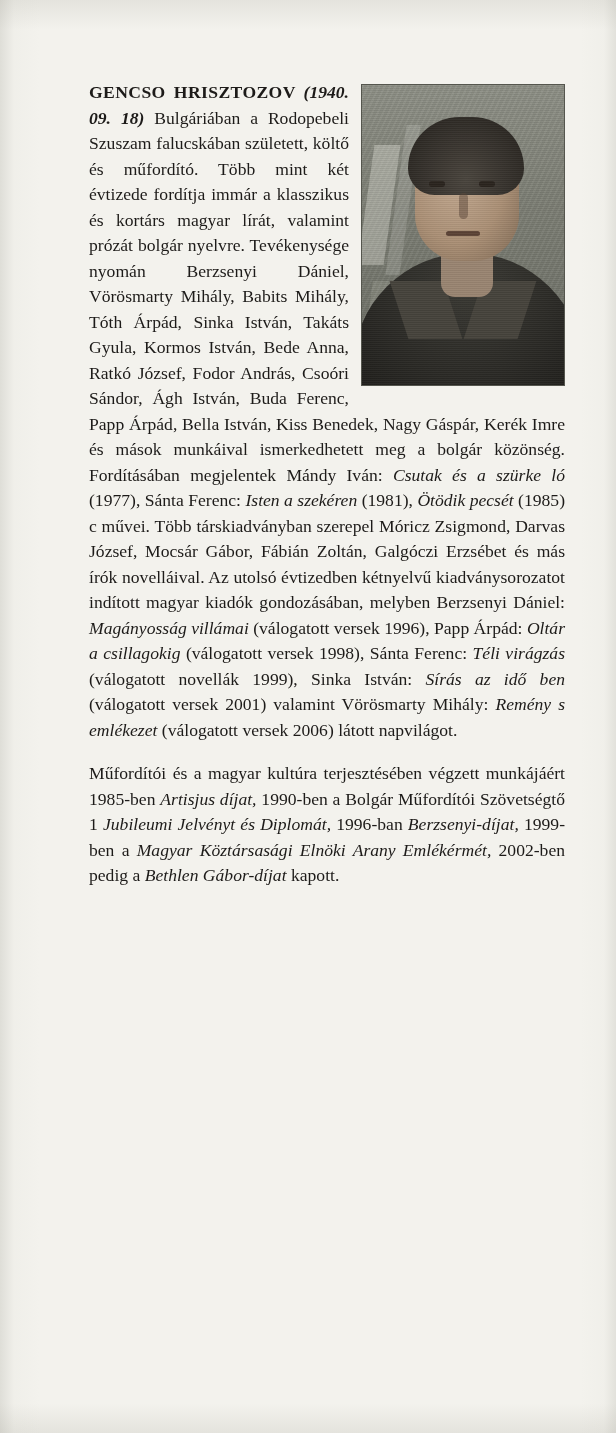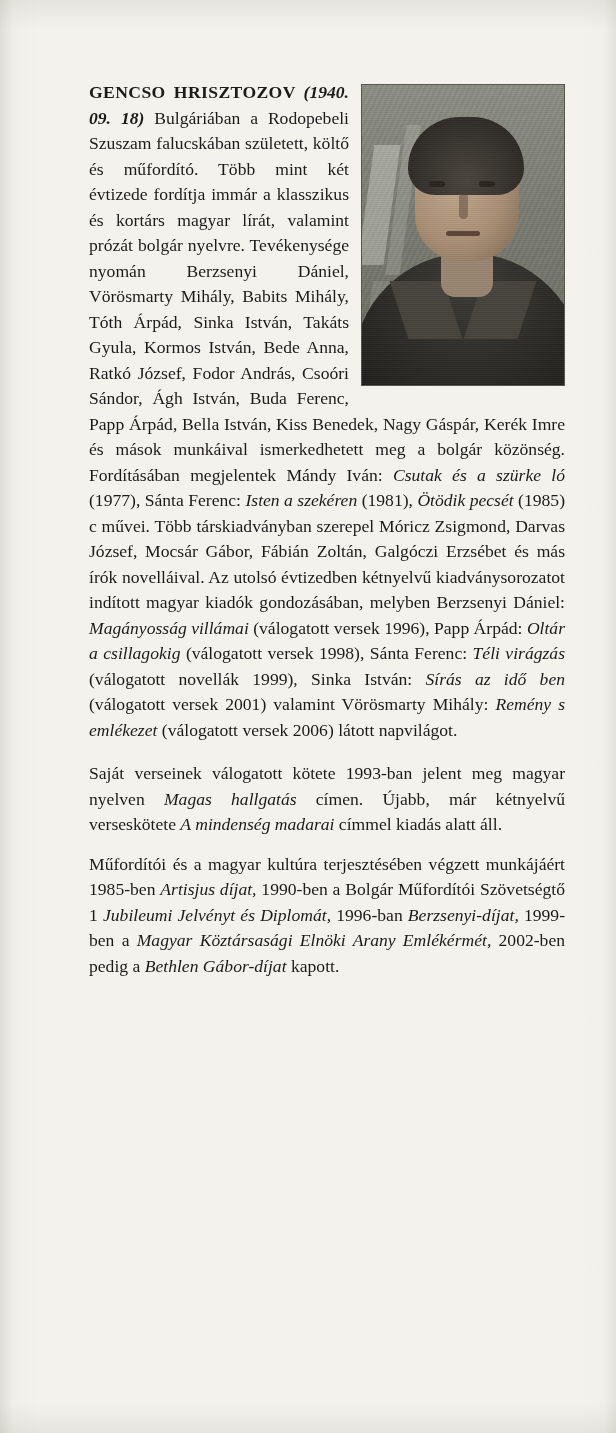--- a/index.html
+++ b/index.html
@@ -193,19 +193,18 @@
       <div class="hair"></div>
       <div class="eye l"></div>
       <div class="eye r"></div>
       <div class="nose"></div>
       <div class="mouth"></div>
       <div class="grain"></div>
     </div>
 
     <p class="first"><span class="name">GENCSO  HRISZTOZOV</span> <span class="dates">(1940. 09. 18)</span><span> Bulgáriában a Rodopebeli Szuszam falucskában született, költő és műfordító. Több mint két évtizede fordítja immár a klasszikus és kortárs magyar lírát, valamint prózát bolgár nyelvre. Tevékenysége nyomán Berzsenyi Dániel, Vörösmarty Mihály, Babits Mihály, Tóth Árpád, Sinka István, Takáts Gyula, Kormos István, Bede Anna, Ratkó József, Fodor András, Csoóri Sándor, Ágh István, Buda Ferenc, Papp Árpád, Bella István, Kiss Benedek, Nagy Gáspár, Kerék Imre és mások munkáival ismerkedhetett meg a bolgár közönség. Fordításában megjelentek Mándy Iván: </span><span class="it">Csutak és a szürke ló</span><span> (1977), Sánta Ferenc: </span><span class="it">Isten a szekéren</span><span> (1981), </span><span class="it">Ötödik pecsét</span><span> (1985) c művei. Több társkiadványban szerepel Móricz Zsigmond, Darvas József, Mocsár Gábor, Fábián Zoltán, Galgóczi Erzsébet és más írók novelláival. Az utolsó évtizedben kétnyelvű kiadványsorozatot indított magyar kiadók gondozásában, melyben Berzsenyi Dániel: </span><span class="it">Magányosság villámai</span><span> (válogatott versek 1996), Papp Árpád: </span><span class="it">Oltár a csillagokig</span><span> (válogatott versek 1998), Sánta Ferenc: </span><span class="it">Téli virágzás</span><span> (válogatott novellák 1999), Sinka István: </span><span class="it">Sírás az idő ben</span><span> (válogatott versek 2001) valamint Vörösmarty Mihály: </span><span class="it">Remény s emlékezet</span><span> (válogatott versek 2006) látott napvilágot.</span></p>
 
-    <p><span>Saját verseinek válogatott kötete 1993-ban jelent meg magyar nyelven </span><span class="it">Magas hallgatás</span><span> címen. Újabb, már kétnyelvű verseskötete </span><span class="it">A mindenség madarai</span><span> címmel kiadás alatt áll.</span></p>
 
     <p><span>Műfordítói és a magyar kultúra terjesztésében végzett munkájáért 1985-ben </span><span class="it">Artisjus díjat,</span><span> 1990-ben a Bolgár Műfordítói Szövetségtő 1 </span><span class="it">Jubileumi Jelvényt és Diplomát,</span><span> 1996-ban </span><span class="it">Berzsenyi-díjat,</span><span> 1999-ben a </span><span class="it">Magyar Köztársasági Elnöki Arany Emlékérmét,</span><span> 2002-ben pedig a </span><span class="it">Bethlen Gábor-díjat</span><span> kapott.</span></p>
 
 
   </div>
 </div>
 
 </body></html>

